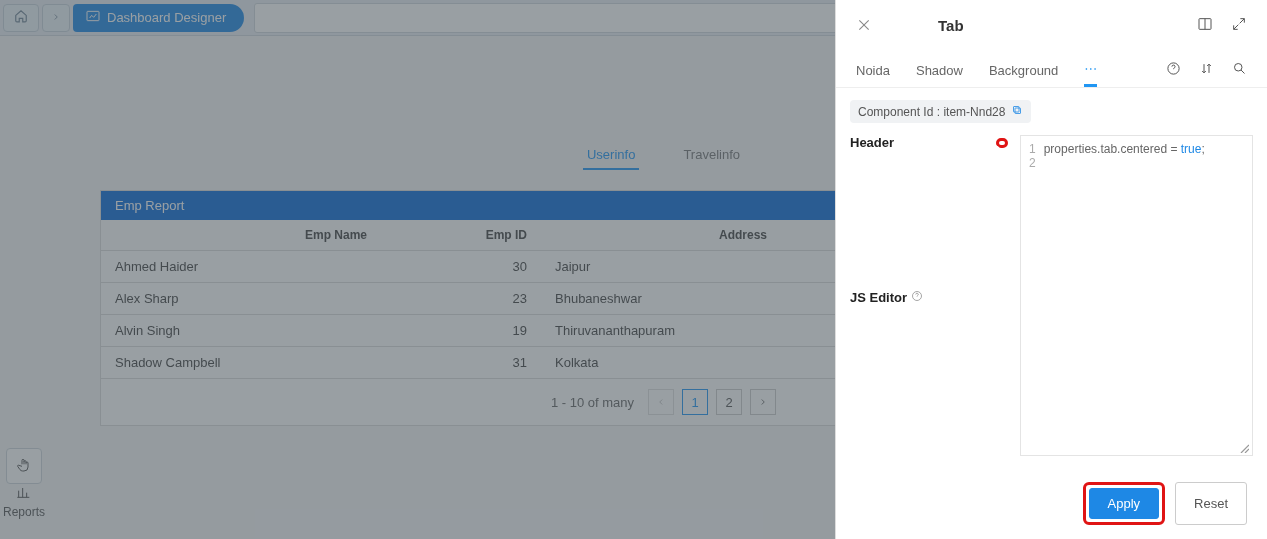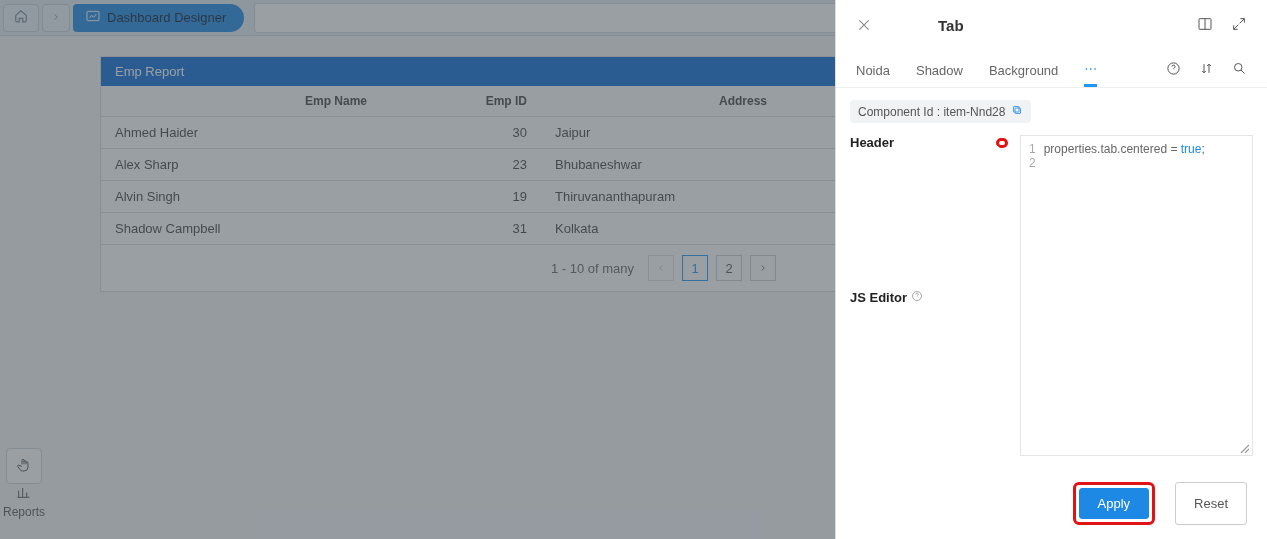--- a/index.html
+++ b/index.html
@@ -38,21 +38,21 @@
     color:#6a7f90;
     margin-left:3px;
     border-radius:4px;
   }
   .crumb-home svg{width:14px;height:14px;fill:none;stroke:#708697;stroke-width:2;}
   .crumb-chev{padding:0 8px;}
   .crumb-chev svg{width:10px;height:10px;fill:none;stroke:#708697;stroke-width:2;}
   .crumb-last{
     height:28px;display:flex;align-items:center;
     padding:0 18px 0 12px;margin-left:3px;
-    background:var(--blue);color:#0f172a;border-radius:4px 14px 14px 4px;
+    background:var(--blue);color:#ffffff;border-radius:4px 14px 14px 4px;
   }
   .crumb-last svg{width:16px;height:16px;margin-right:6px;fill:none;stroke:#fff;stroke-width:1.5;}
   .topbar::after{
     content:"";flex:1;height:28px;margin-left:10px;margin-right:8px;
     background:#fff;border:1px solid #d0d7dd;border-radius:3px;
   }
 
   
   .left-tools{
     position:absolute;left:0;bottom:20px;width:48px;
@@ -167,21 +167,21 @@
     font-size:12px;color:#666;padding:6px 8px;position:relative;
     display:flex;min-height:268px;
   }
   .code-gutter{color:#aaa;text-align:right;padding-right:8px;user-select:none;}
   .code-text{white-space:pre;}
   .code-text .kw{color:#1e88e5;}
   .resize-handle{position:absolute;right:3px;bottom:3px;width:10px;height:10px;}
   .resize-handle svg{width:10px;height:10px;fill:none;stroke:#999;stroke-width:1.2;}
 
   .sp-footer{
-    display:flex;justify-content:flex-end;gap:20px;padding:14px 20px;
+    display:flex;justify-content:flex-end;gap:10px;padding:14px 20px;
   }
   .btn{
     padding:7px 18px;border-radius:3px;font-size:13px;cursor:pointer;
     border:1px solid #ccc;background:#fff;color:#555;
   }
   .btn-primary{background:var(--blue);color:#fff;border-color:var(--blue);}
   .btn-primary-wrap{
     border:3px solid #e01414;border-radius:6px;padding:3px;
   }
 </style>
@@ -210,20 +210,24 @@
           <path d="M7 15l3-4 3 3 4-5"></path>
         </svg>
     </span>
     <span>Dashboard Designer</span>
   </div>
 </div>
 
 <div class="canvas-wrap">
   <div class="canvas-inner">
 
+    <div class="report-tabs">
+      <div class="report-tab active">Userinfo</div>
+      <div class="report-tab">Travelinfo</div>
+    </div>
 
     <div class="emp-report">
       <div class="emp-title">Emp Report</div>
       <table class="emp">
         <thead>
           <tr>
             <th style="width:280px">Emp Name</th>
             <th class="num-col" style="width:160px">Emp ID</th>
             <th style="width:240px">Address</th>
             <th>Age</th>

